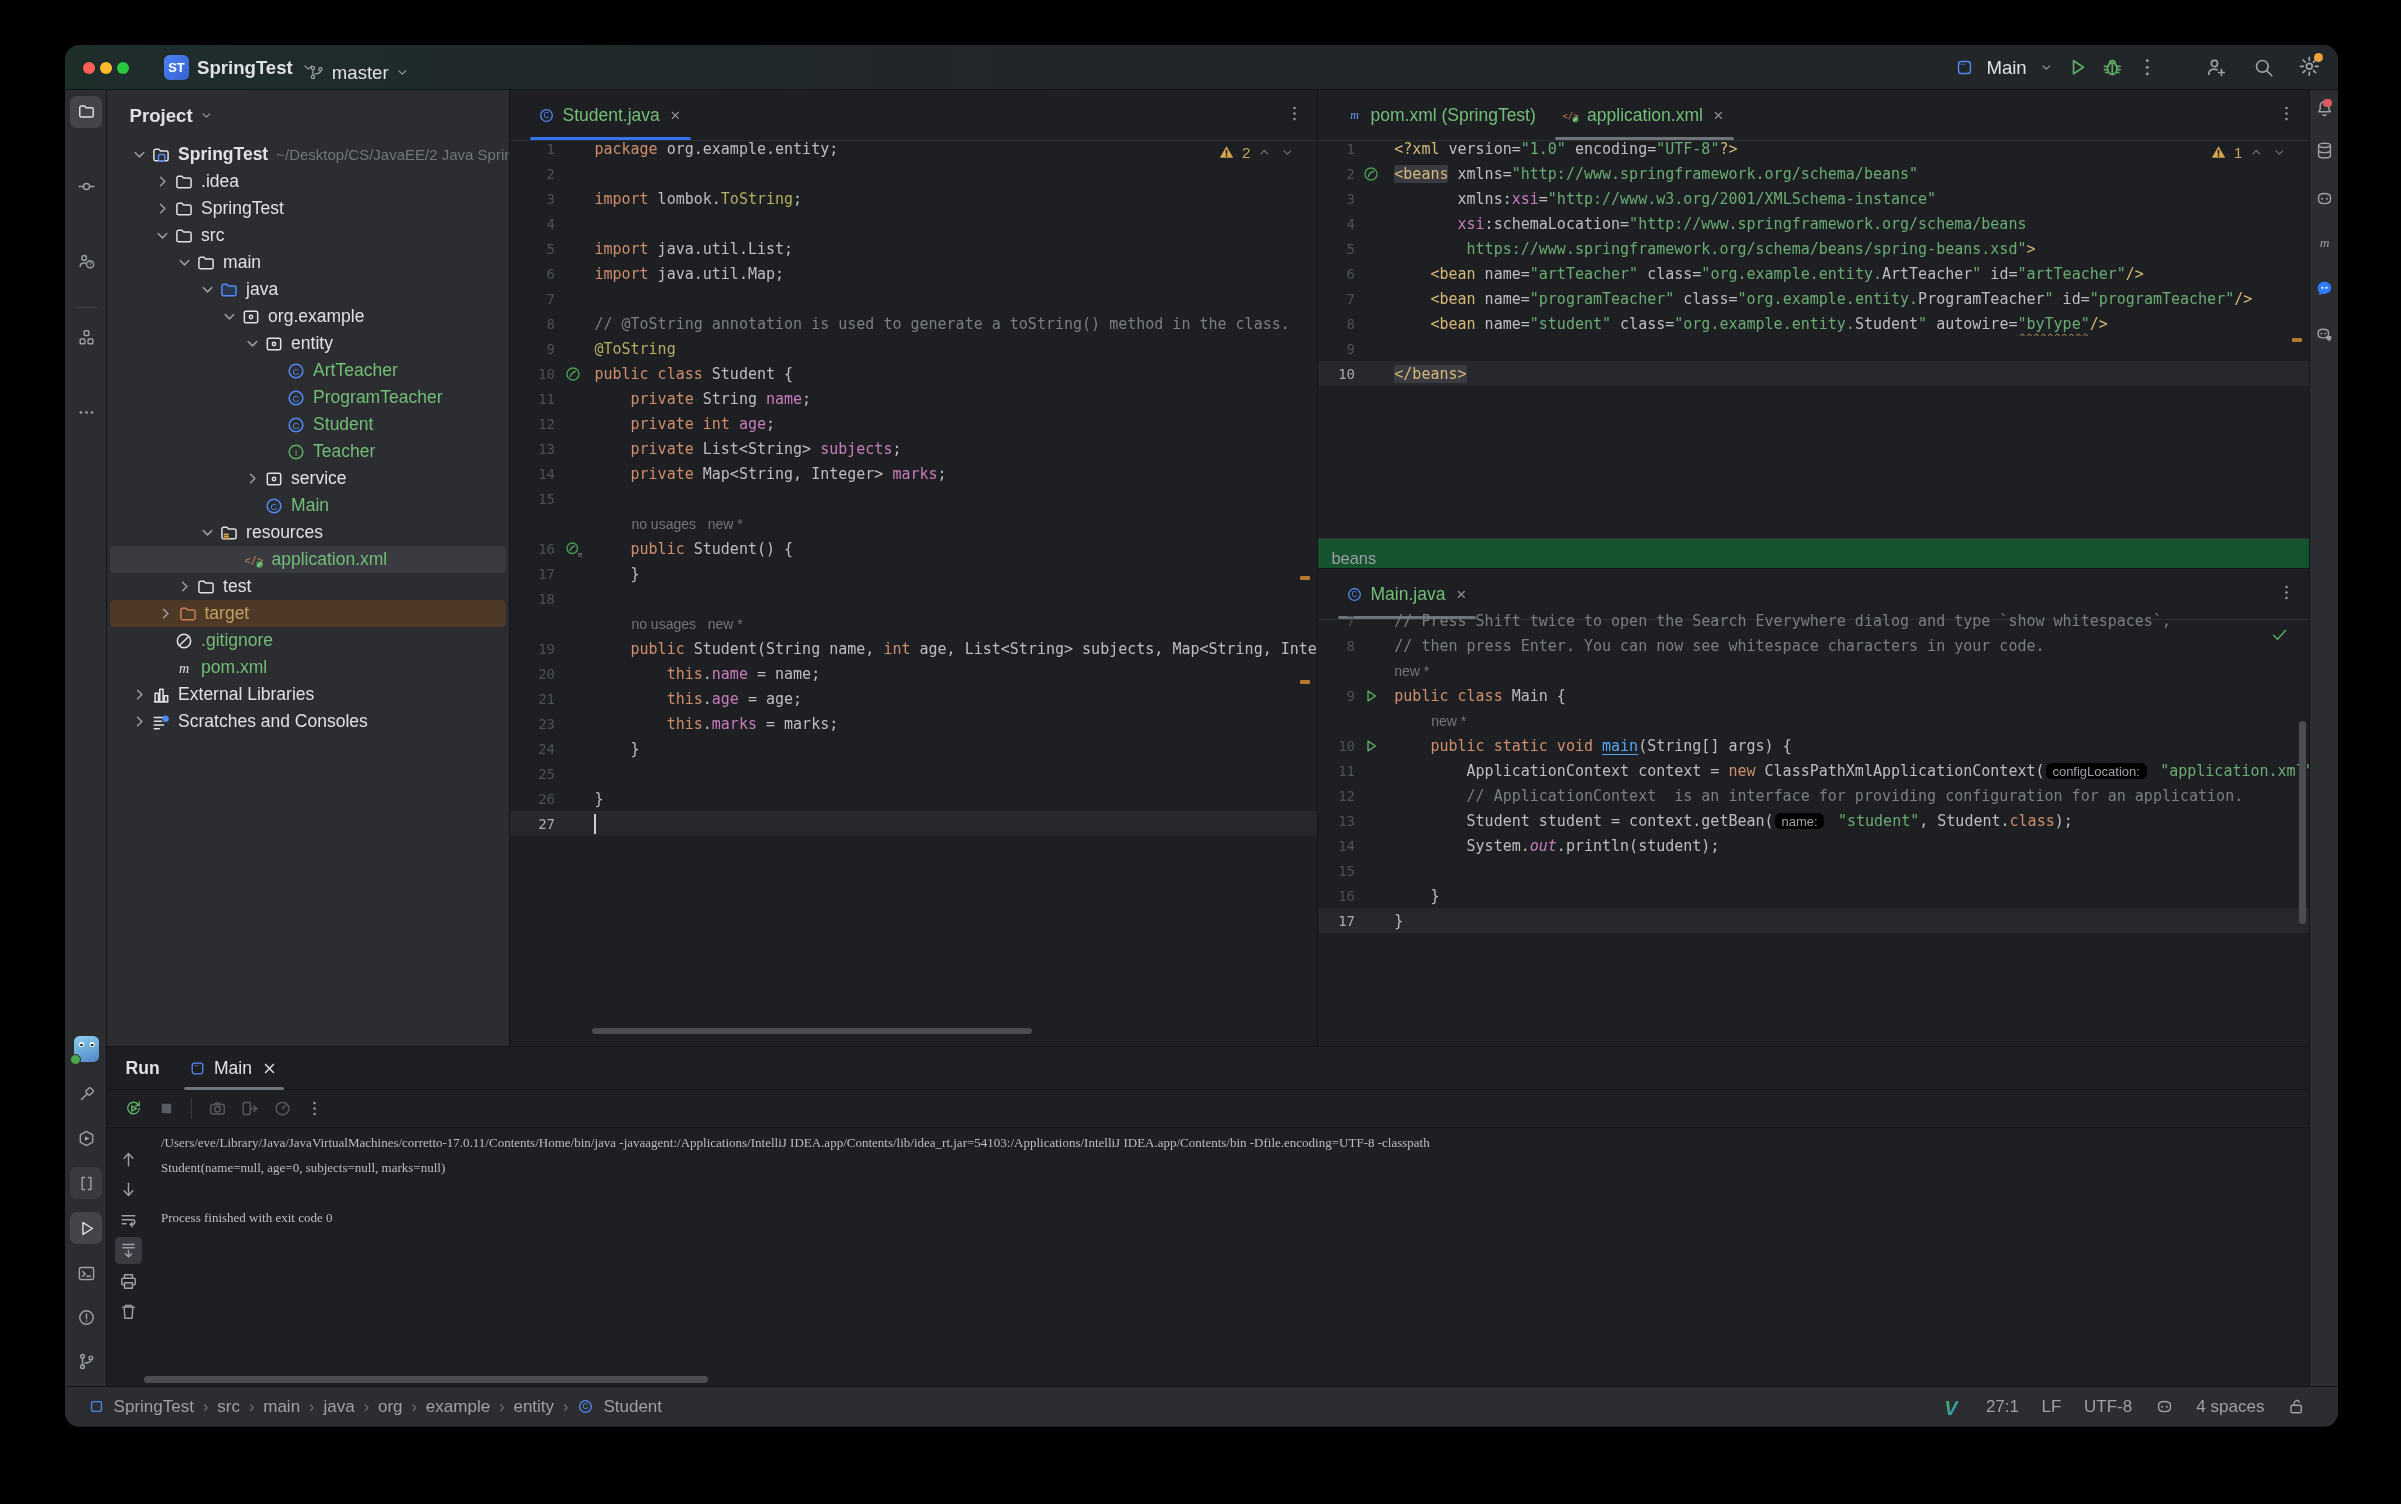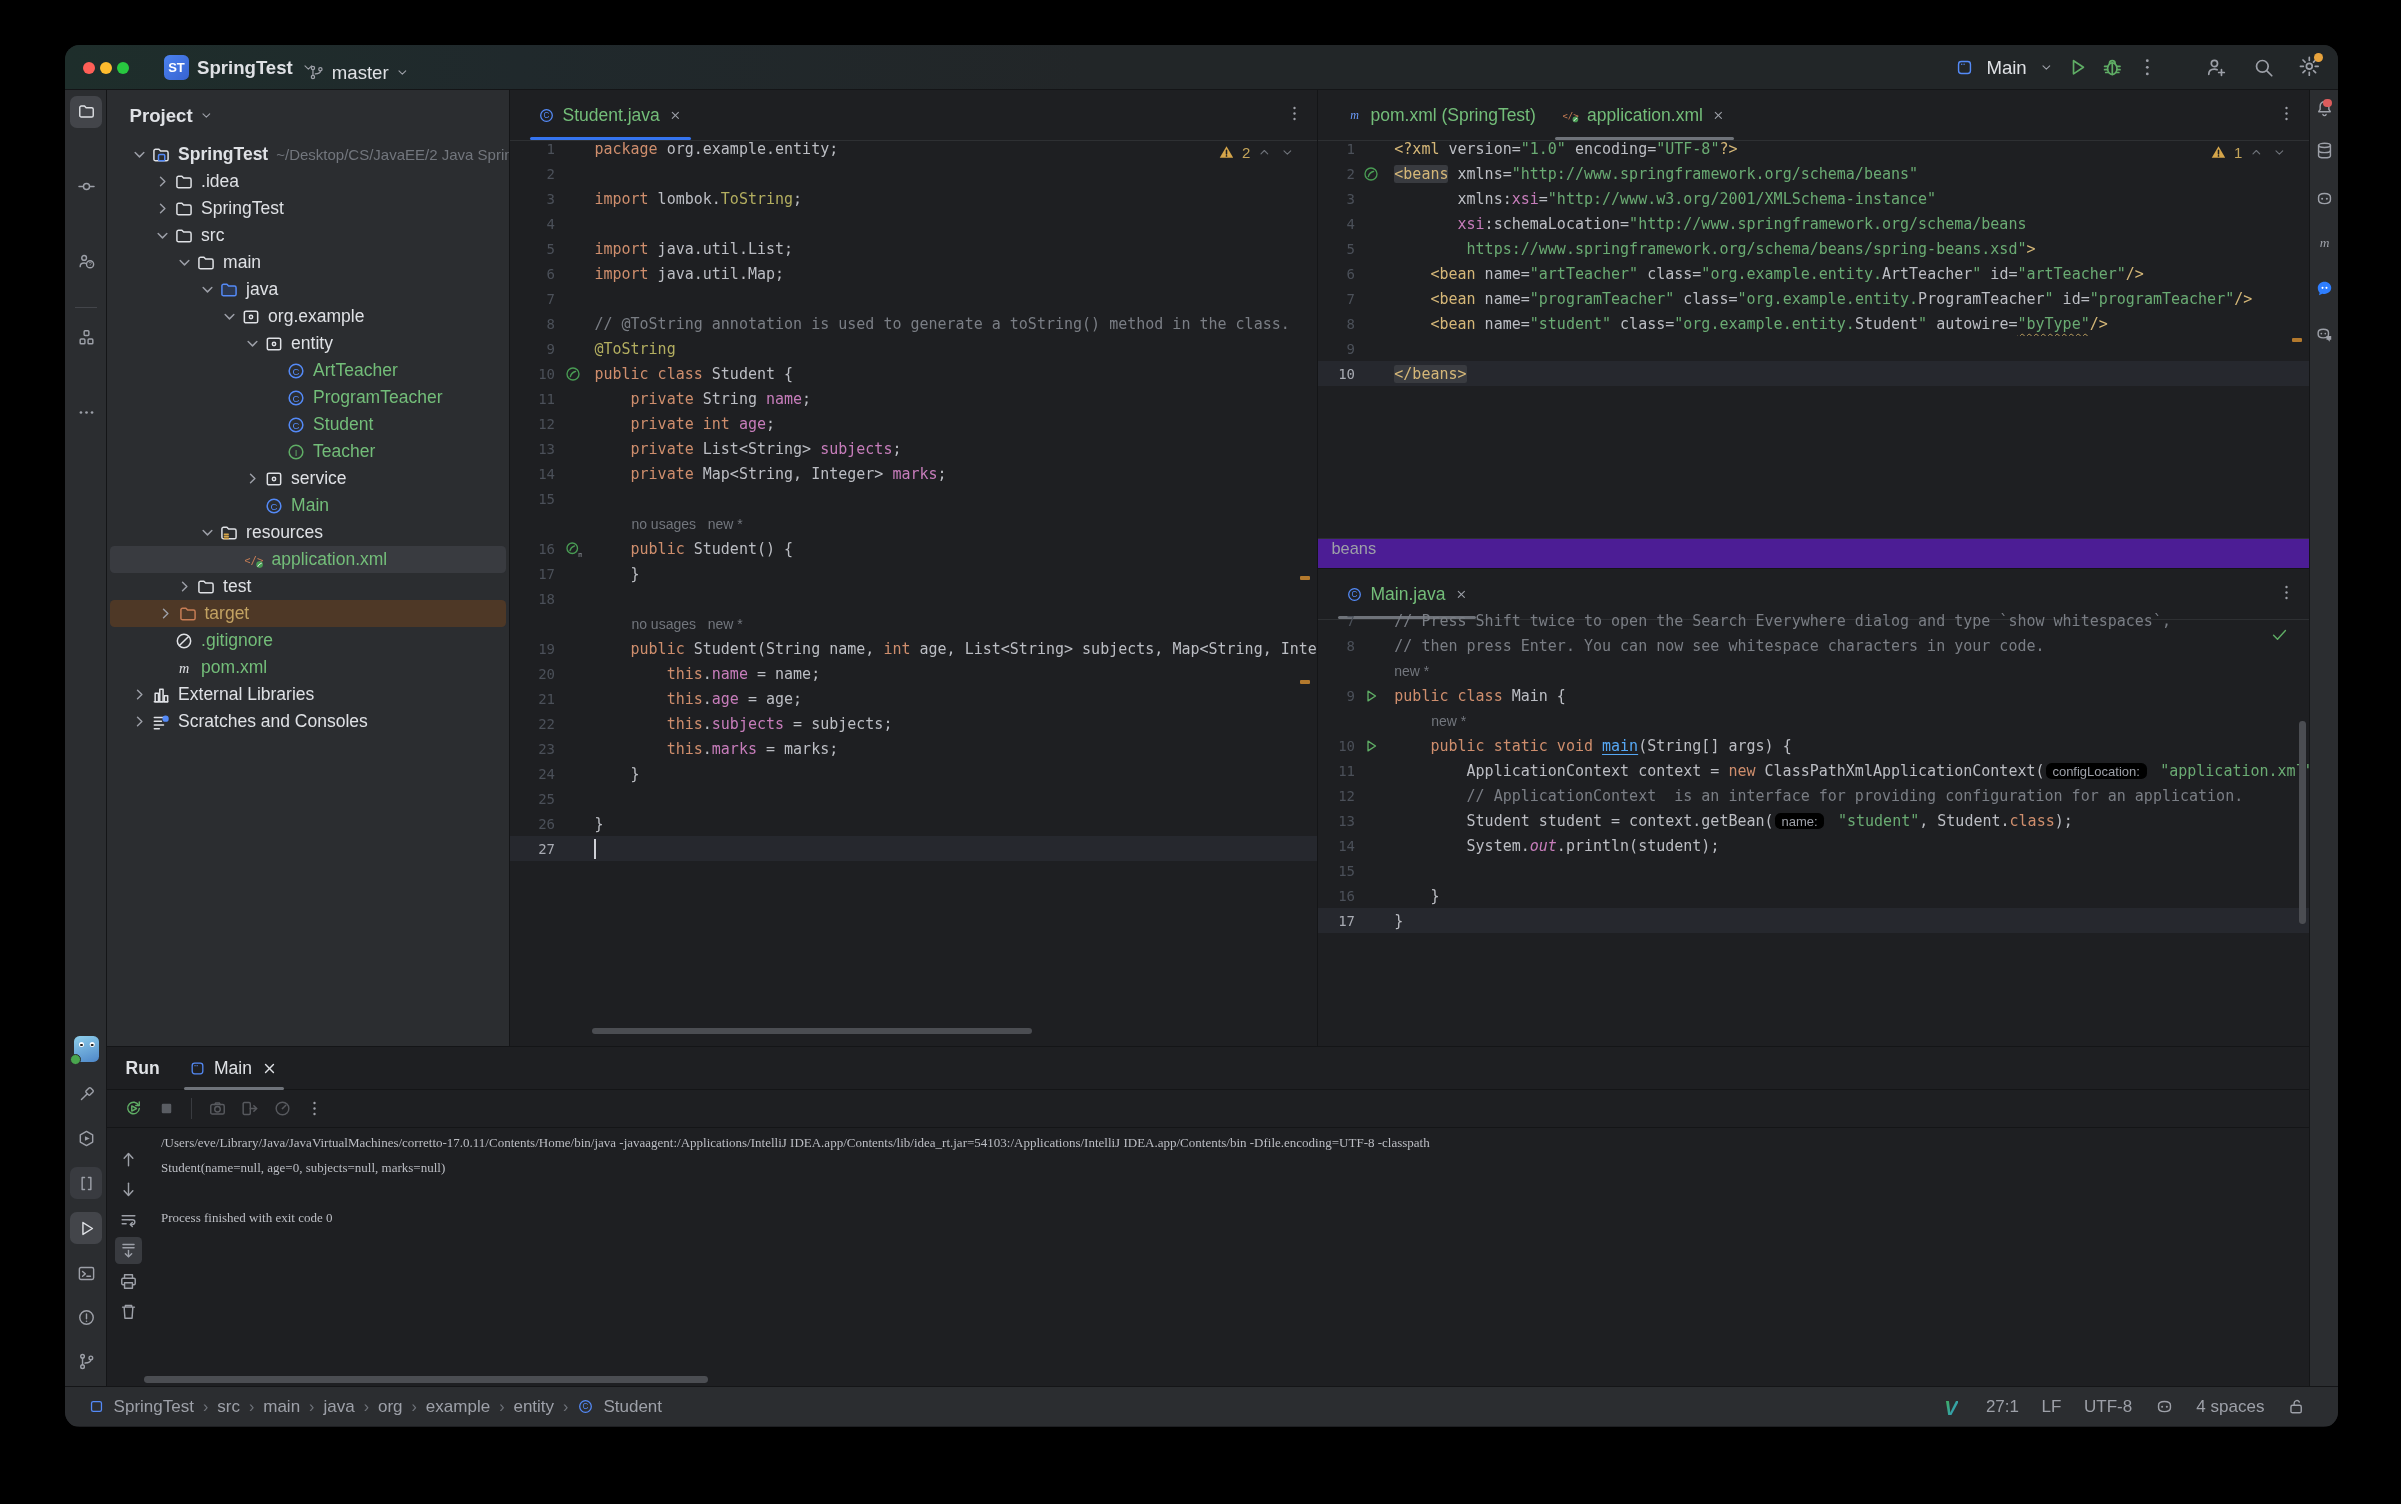--- a/index.html
+++ b/index.html
@@ -79,21 +79,21 @@
   .tk-ch{background:#000000;color:#9DA0A8;border-radius:5.6px;padding:0.6px 6.8px;margin:0 4.5px 0 1.1px;
      font-family:"Liberation Sans",sans-serif;font-size:13px;}
   .caret{display:inline-block;width:1.7px;height:20px;background:#CED0D6;vertical-align:middle;}
   .inspect{position:absolute;top:54px;right:22.6px;display:flex;align-items:center;gap:6.8px;font-size:15px;color:#C5A55A;}
   .inspect .chevs{color:#6F737A;display:flex;gap:8px;}
   .inspect .wic{width:17px;height:17px;}
   .okcheck{position:absolute;top:56px;right:20px;width:19px;height:19px;color:#5FAD65;}
   .smark{position:absolute;width:10px;height:4px;border-radius:1.1px;background:#B3792D;right:6.8px;}
   .thumb{position:absolute;background:#4B4D52;border-radius:3.4px;}
   .crumbbar{position:absolute;left:0;right:0;bottom:0;height:30px;border-top:0.6px solid #2E3033;display:flex;
-    align-items:flex-start;padding-left:13.5px;font-size:16.4px;color:#9DA0A8;background:#4c1d95;margin-top:29px;}
+    align-items:flex-end;padding-left:13.5px;font-size:16.4px;color:#9DA0A8;background:#14532d;margin-top:29px;}
   
   .runpanel{height:340px;border-top:0.6px solid #141517;position:relative;background:#1E1F22;}
   .run-tabs{height:43px;border-bottom:0.6px solid #141517;position:relative;font-size:17.5px;}
   .run-label{position:absolute;left:18.6px;top:0;height:43px;display:flex;align-items:center;font-weight:bold;}
   .run-tab{position:absolute;left:72px;top:0;height:43px;display:flex;align-items:center;gap:8px;padding:0 10px;color:#DFE1E5;}
   .run-tab .ul{position:absolute;left:4.5px;right:4.5px;bottom:0;height:3.4px;border-radius:1.7px;background:#6F737A;}
   .run-toolbar{height:38px;border-bottom:0.6px solid #141517;display:flex;align-items:center;padding-left:17px;gap:13.5px;}
   .rt-ic{width:21.4px;height:21.4px;color:#9DA0A8;}
   .rt-ic.dim{opacity:.45;}
   .rt-sep{width:0.6px;height:21.4px;background:#393B40;margin:0 2.3px;}
@@ -626,21 +626,20 @@
                         <circle cx="11" cy="11" r="7"></circle>
                         <path d="M8 14c1.3-5 4.7-5.5 6-6"></path>
                         <text x="19" y="22" font-size="9" fill="#9DA0A8" stroke="none" font-family="Liberation Sans,sans-serif">m</text>
                       </svg></span></span><span class="code"><span class="tk-k">    public </span><span class="tk-d">Student() {</span></span></div>
                 <div class="crow"><span class="lnum" style="">17</span><span class="gut"></span><span class="code"><span class="tk-d">    }</span></span></div>
                 <div class="crow"><span class="lnum" style="">18</span><span class="gut"></span><span class="code"></span></div>
                 <div class="crow"><span class="lnum"></span><span class="gut"></span><span class="code"><span class="inlay" style="padding-left:37px">no usages   new *</span></span></div>
                 <div class="crow"><span class="lnum" style="">19</span><span class="gut"></span><span class="code"><span class="tk-k">    public </span><span class="tk-d">Student(String name, </span><span class="tk-k">int</span><span class="tk-d"> age, List&lt;String&gt; subjects, Map&lt;String, Integer&gt; marks) {</span></span></div>
                 <div class="crow"><span class="lnum" style="">20</span><span class="gut"></span><span class="code"><span class="tk-k">        this</span><span class="tk-d">.</span><span class="tk-f">name</span><span class="tk-d"> = name;</span></span></div>
                 <div class="crow"><span class="lnum" style="">21</span><span class="gut"></span><span class="code"><span class="tk-k">        this</span><span class="tk-d">.</span><span class="tk-f">age</span><span class="tk-d"> = age;</span></span></div>
-                <div class="crow"><span class="lnum" style="">22</span><span class="gut"></span><span class="code"><span class="tk-k">        this</span><span class="tk-d">.</span><span class="tk-f">subjects</span><span class="tk-d"> = subjects;</span></span></div>
                 <div class="crow"><span class="lnum" style="">23</span><span class="gut"></span><span class="code"><span class="tk-k">        this</span><span class="tk-d">.</span><span class="tk-f">marks</span><span class="tk-d"> = marks;</span></span></div>
                 <div class="crow"><span class="lnum" style="">24</span><span class="gut"></span><span class="code"><span class="tk-d">    }</span></span></div>
                 <div class="crow"><span class="lnum" style="">25</span><span class="gut"></span><span class="code"></span></div>
                 <div class="crow"><span class="lnum" style="">26</span><span class="gut"></span><span class="code"><span class="tk-d">}</span></span></div>
                 <div class="crow cur"><span class="lnum" style="color:#A8ABB3">27</span><span class="gut"></span><span class="code"><span class="caret"></span></span></div>
               </div>
             <div class="inspect">
               <span class="wic"><svg viewBox="0 0 24 24">
                     <polygon points="12,3 21.5,19.5 2.5,19.5" fill="#D5A54A" stroke="none"></polygon>
                     <line x1="12" y1="9" x2="12" y2="14" stroke="#1E1F22" stroke-width="2.2"></line>

